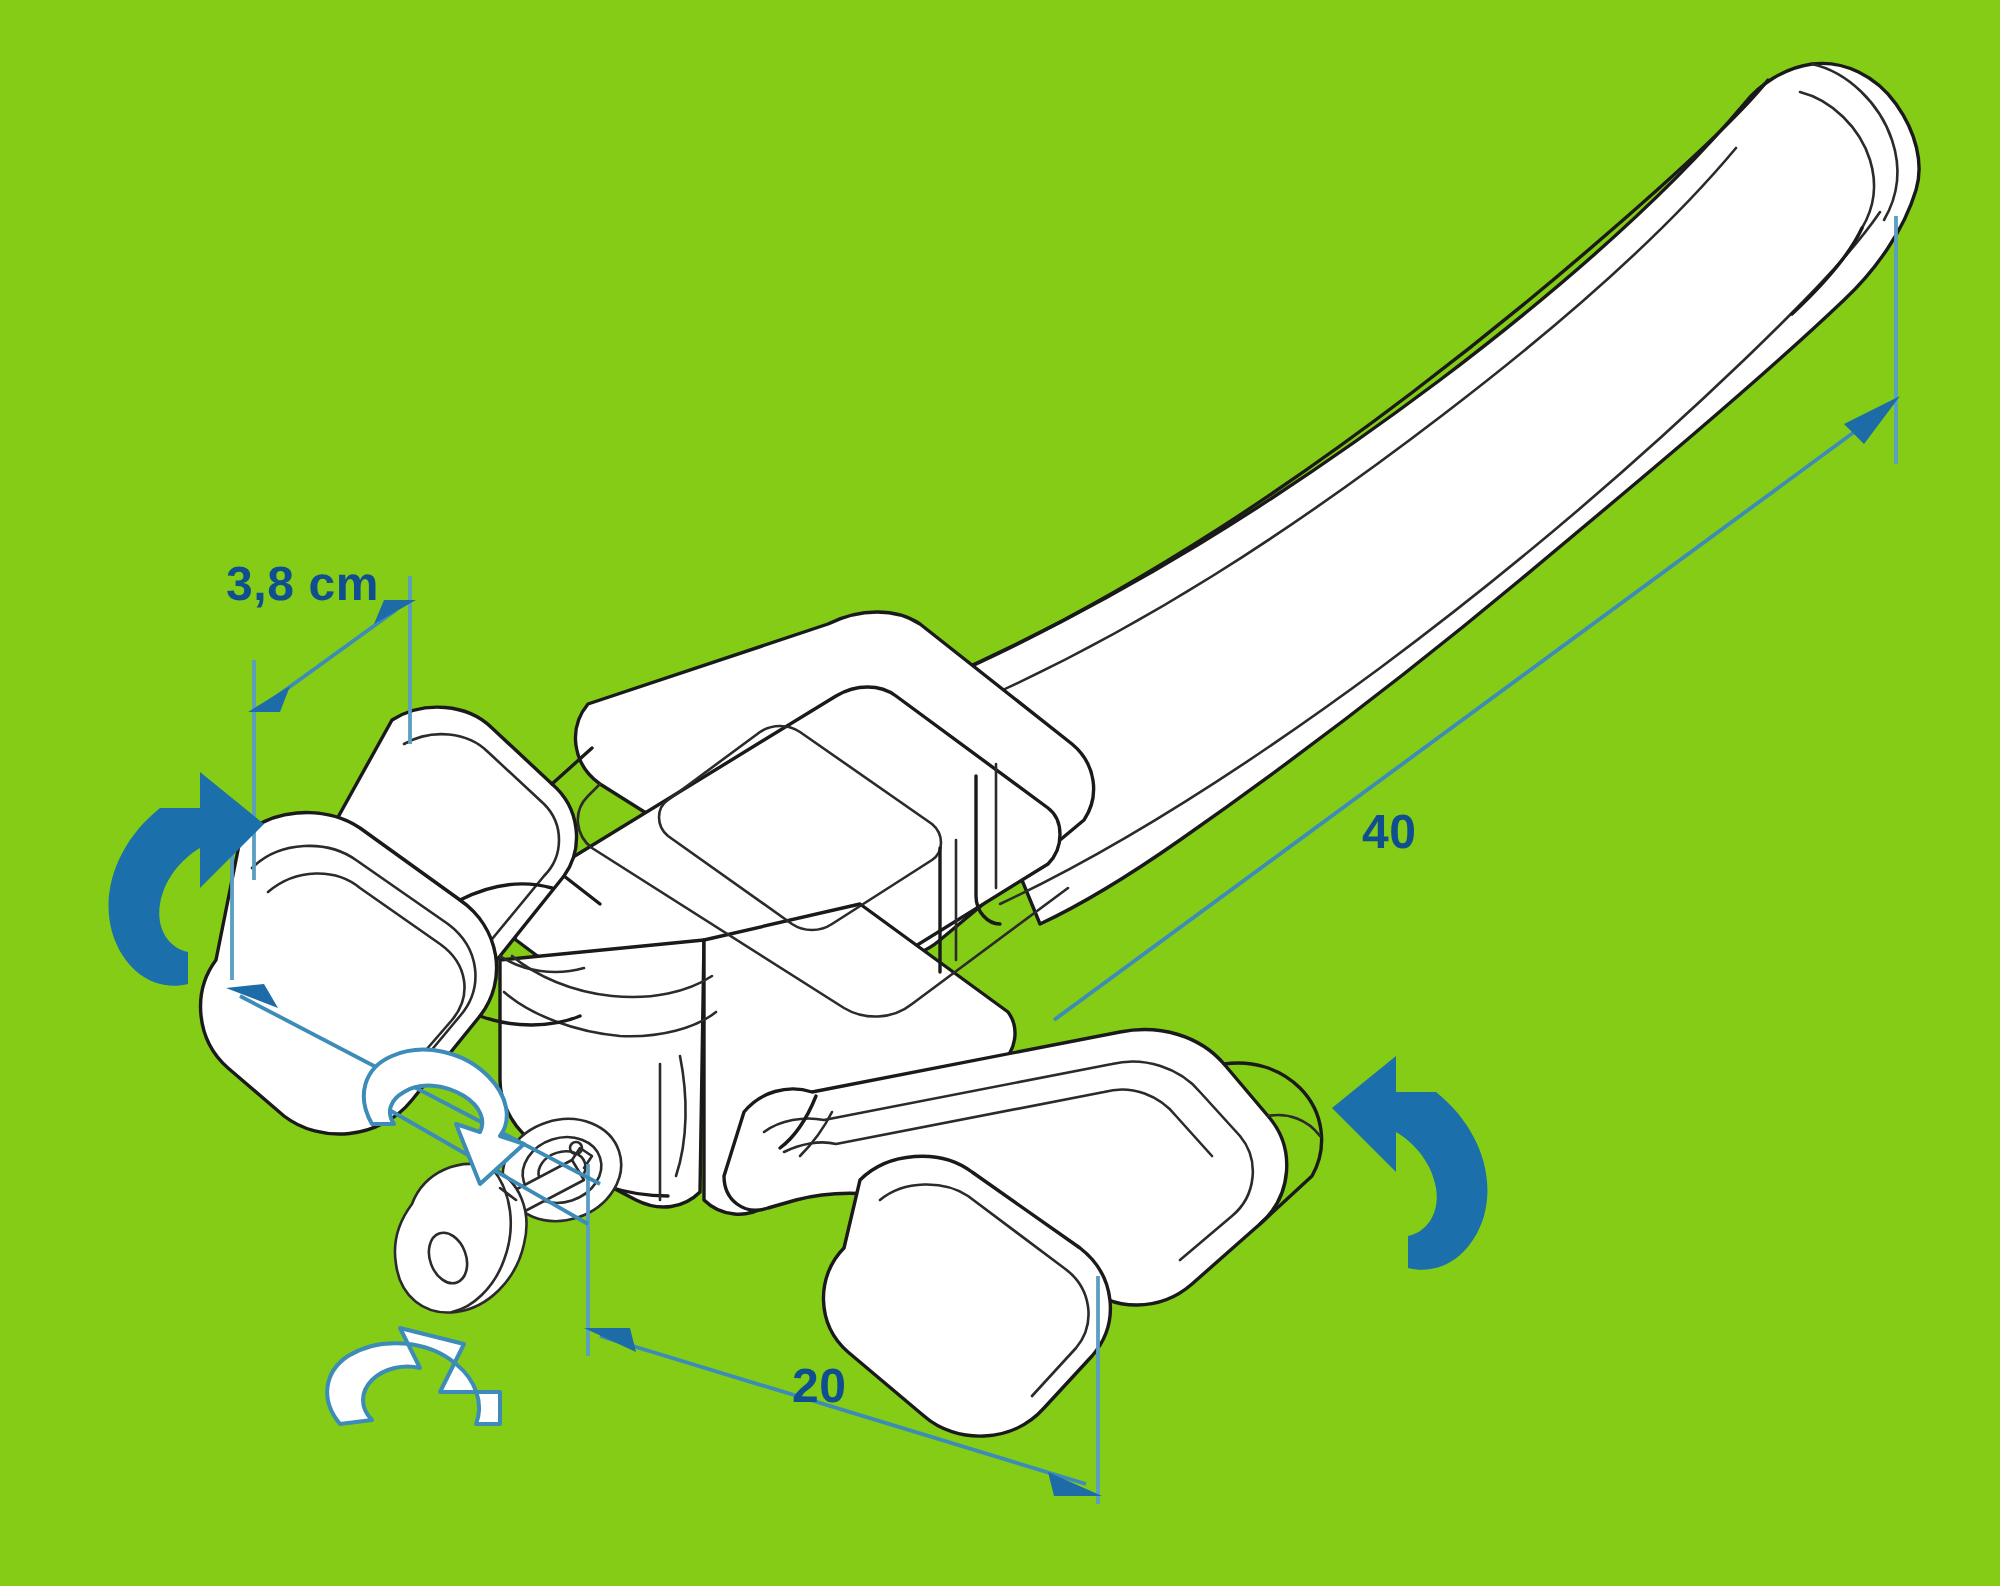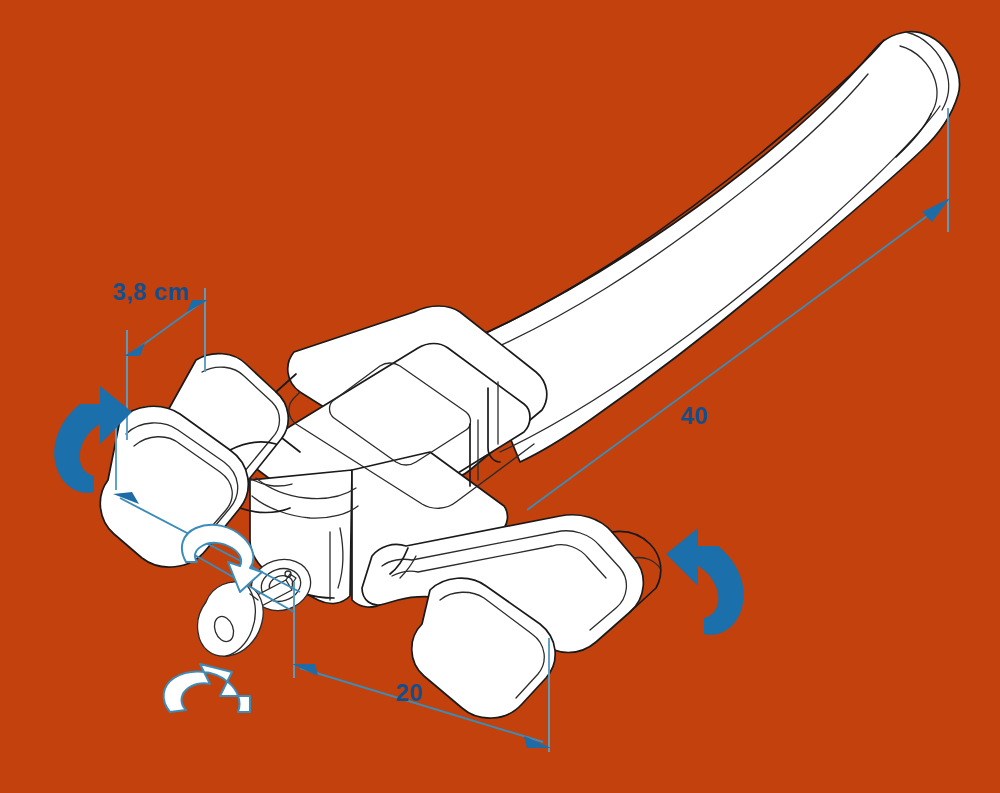--- a/index.html
+++ b/index.html
@@ -10,21 +10,21 @@
   body {
     width: 1000px;
     height: 793px;
     overflow: hidden;
     font-family: "Liberation Sans", sans-serif;
   }
   #diagram-root {
     position: relative;
     width: 1000px;
     height: 793px;
-    background: #c2410c;
+    background: #84cc16;
   }
   svg#product-drawing {
     display: block;
     width: 1000px;
     height: 793px;
   }
   .outline {
     fill: none;
     stroke: #1a1a1a;
     stroke-width: 1.7;

